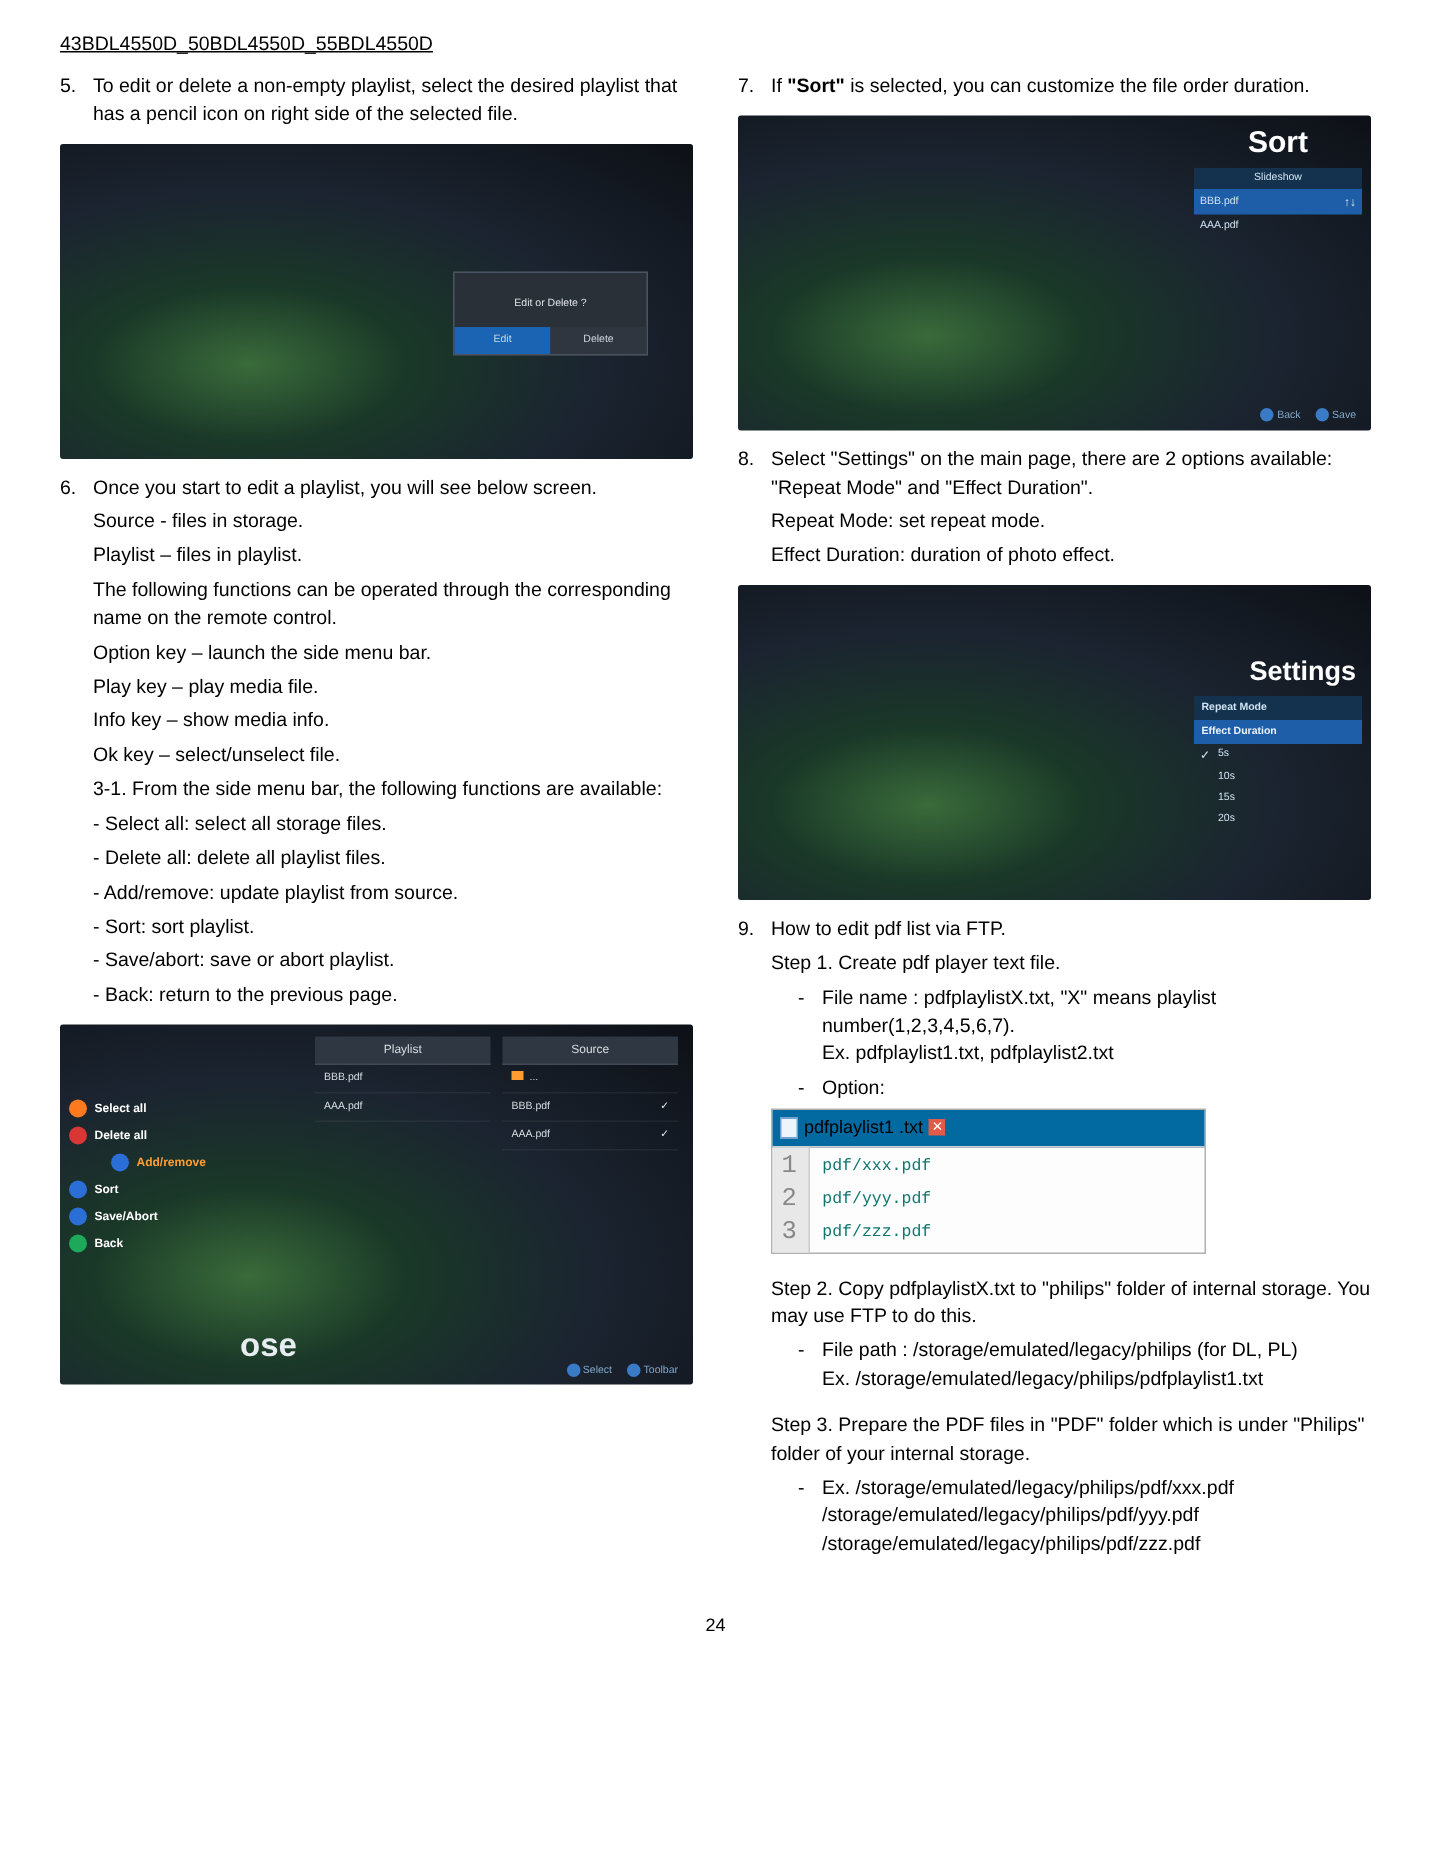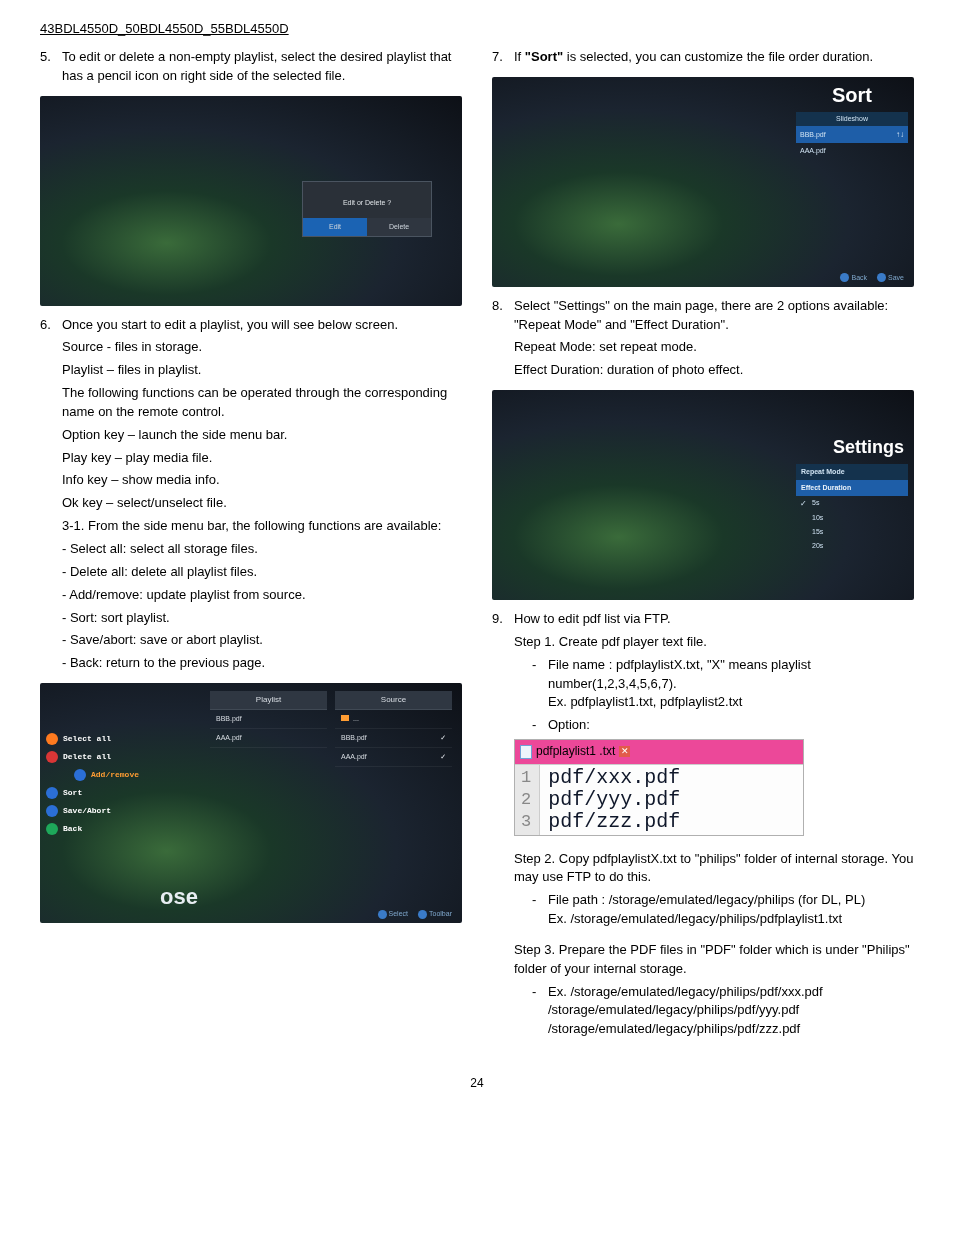--- a/index.html
+++ b/index.html
@@ -24,21 +24,21 @@
 
   
   .dlg { position: absolute; right: 30px; top: 85px; width: 130px; background: #2a3038; border: 1px solid #4a5460; }
   .dlg-title { color: #e0e4e8; font-size: 7px; text-align: center; padding: 16px 0 10px; }
   .dlg-btns { display: flex; }
   .dlg-btns > div { flex: 1; color: #cfd6dd; font-size: 7px; text-align: center; padding: 4px 0; }
   .dlg-btns > div:first-child { background: #1b63b3; }
   .dlg-btns > div:last-child { background: #2f3640; }
 
   
-  .side-menu { position: absolute; left: 0; top: 50px; width: 120px; padding-left: 6px; font-family: Liberation Mono, monospace; }
+  .side-menu { position: absolute; left: 0; top: 50px; width: 120px; padding-left: 6px; }
   .side-item { display: flex; align-items: center; gap: 5px; font-size: 8px; color: #fff; font-weight: bold; margin-bottom: 6px; }
   .side-item.orange { color: #ff9d33; margin-left: 28px; }
   .side-item .ic { width: 12px; height: 12px; border-radius: 50%; background: #2b6fd6; display: inline-block; position: relative; }
   .side-item .ic.orange { background: #ff7a1f; }
   .side-item .ic.red { background: #d93636; }
   .side-item .ic.blue { background: #2b6fd6; }
   .side-item .ic.green { background: #1ea85a; }
   .ose { position: absolute; left: 120px; bottom: 10px; color: #e8edf2; font-size: 22px; font-weight: bold; }
   .panel-row { position: absolute; left: 170px; right: 10px; top: 8px; display: flex; gap: 8px; }
   .panel { flex: 1; }
@@ -61,27 +61,27 @@
   
   .set-panel { position: absolute; right: 6px; top: 44px; width: 112px; }
   .set-title { color: #fff; font-size: 18px; font-weight: bold; text-align: right; padding-right: 4px; margin-bottom: 4px; }
   .set-head1 { background: #14324d; color: #cfe2f2; font-size: 7px; font-weight: bold; padding: 3px 5px; }
   .set-head2 { background: #1e5ea8; color: #eaf2fa; font-size: 7px; font-weight: bold; padding: 3px 5px; }
   .set-row { display: flex; align-items: center; gap: 6px; font-size: 7px; color: #cfe2f2; padding: 2px 5px 2px 16px; }
   .set-row.chk:before { content: "✓"; position: absolute; margin-left: -12px; font-size: 8px; }
 
   
   .editor { border: 1px solid #b0b0b0; width: 290px; margin: 4px 0 14px 0; background: #fdfdfd; }
-  .editor-tab { display: flex; align-items: center; gap: 4px; padding: 3px 5px; border-bottom: 1px solid #ccc; background: #ec4899; font-size: 12px; }
+  .editor-tab { display: flex; align-items: center; gap: 4px; padding: 3px 5px; border-bottom: 1px solid #ccc; background: #0369a1; font-size: 12px; }
   .editor-tab .doc-ic { width: 12px; height: 14px; background: #eef4fc; border: 1px solid #6fa0d6; position: relative; }
   .editor-tab .x { width: 11px; height: 11px; background: #e25b4a; color: #fff; font-size: 9px; line-height: 11px; text-align: center; }
   .editor-body { display: flex; }
   .gutter { background: #e8e8e8; color: #888; font-family: "Courier New", monospace; font-size: 17px; text-align: right; padding: 2px 8px 2px 6px; border-right: 1px solid #ccc; }
   .gutter div { line-height: 22px; }
-  .code { font-family: "Courier New", monospace; font-size: 20px; padding: 2px 8px; color: #0f172a; }
+  .code { font-family: "Courier New", monospace; font-size: 11px; padding: 2px 8px; color: #0f766e; }
   .code div { line-height: 22px; white-space: pre; }
 
   .page-num { text-align: center; font-size: 12px; margin-top: 26px; }
 </style>
 </head>
 <body>
 
 <div class="header-line">43BDL4550D_50BDL4550D_55BDL4550D</div>
 
 <div class="columns">

